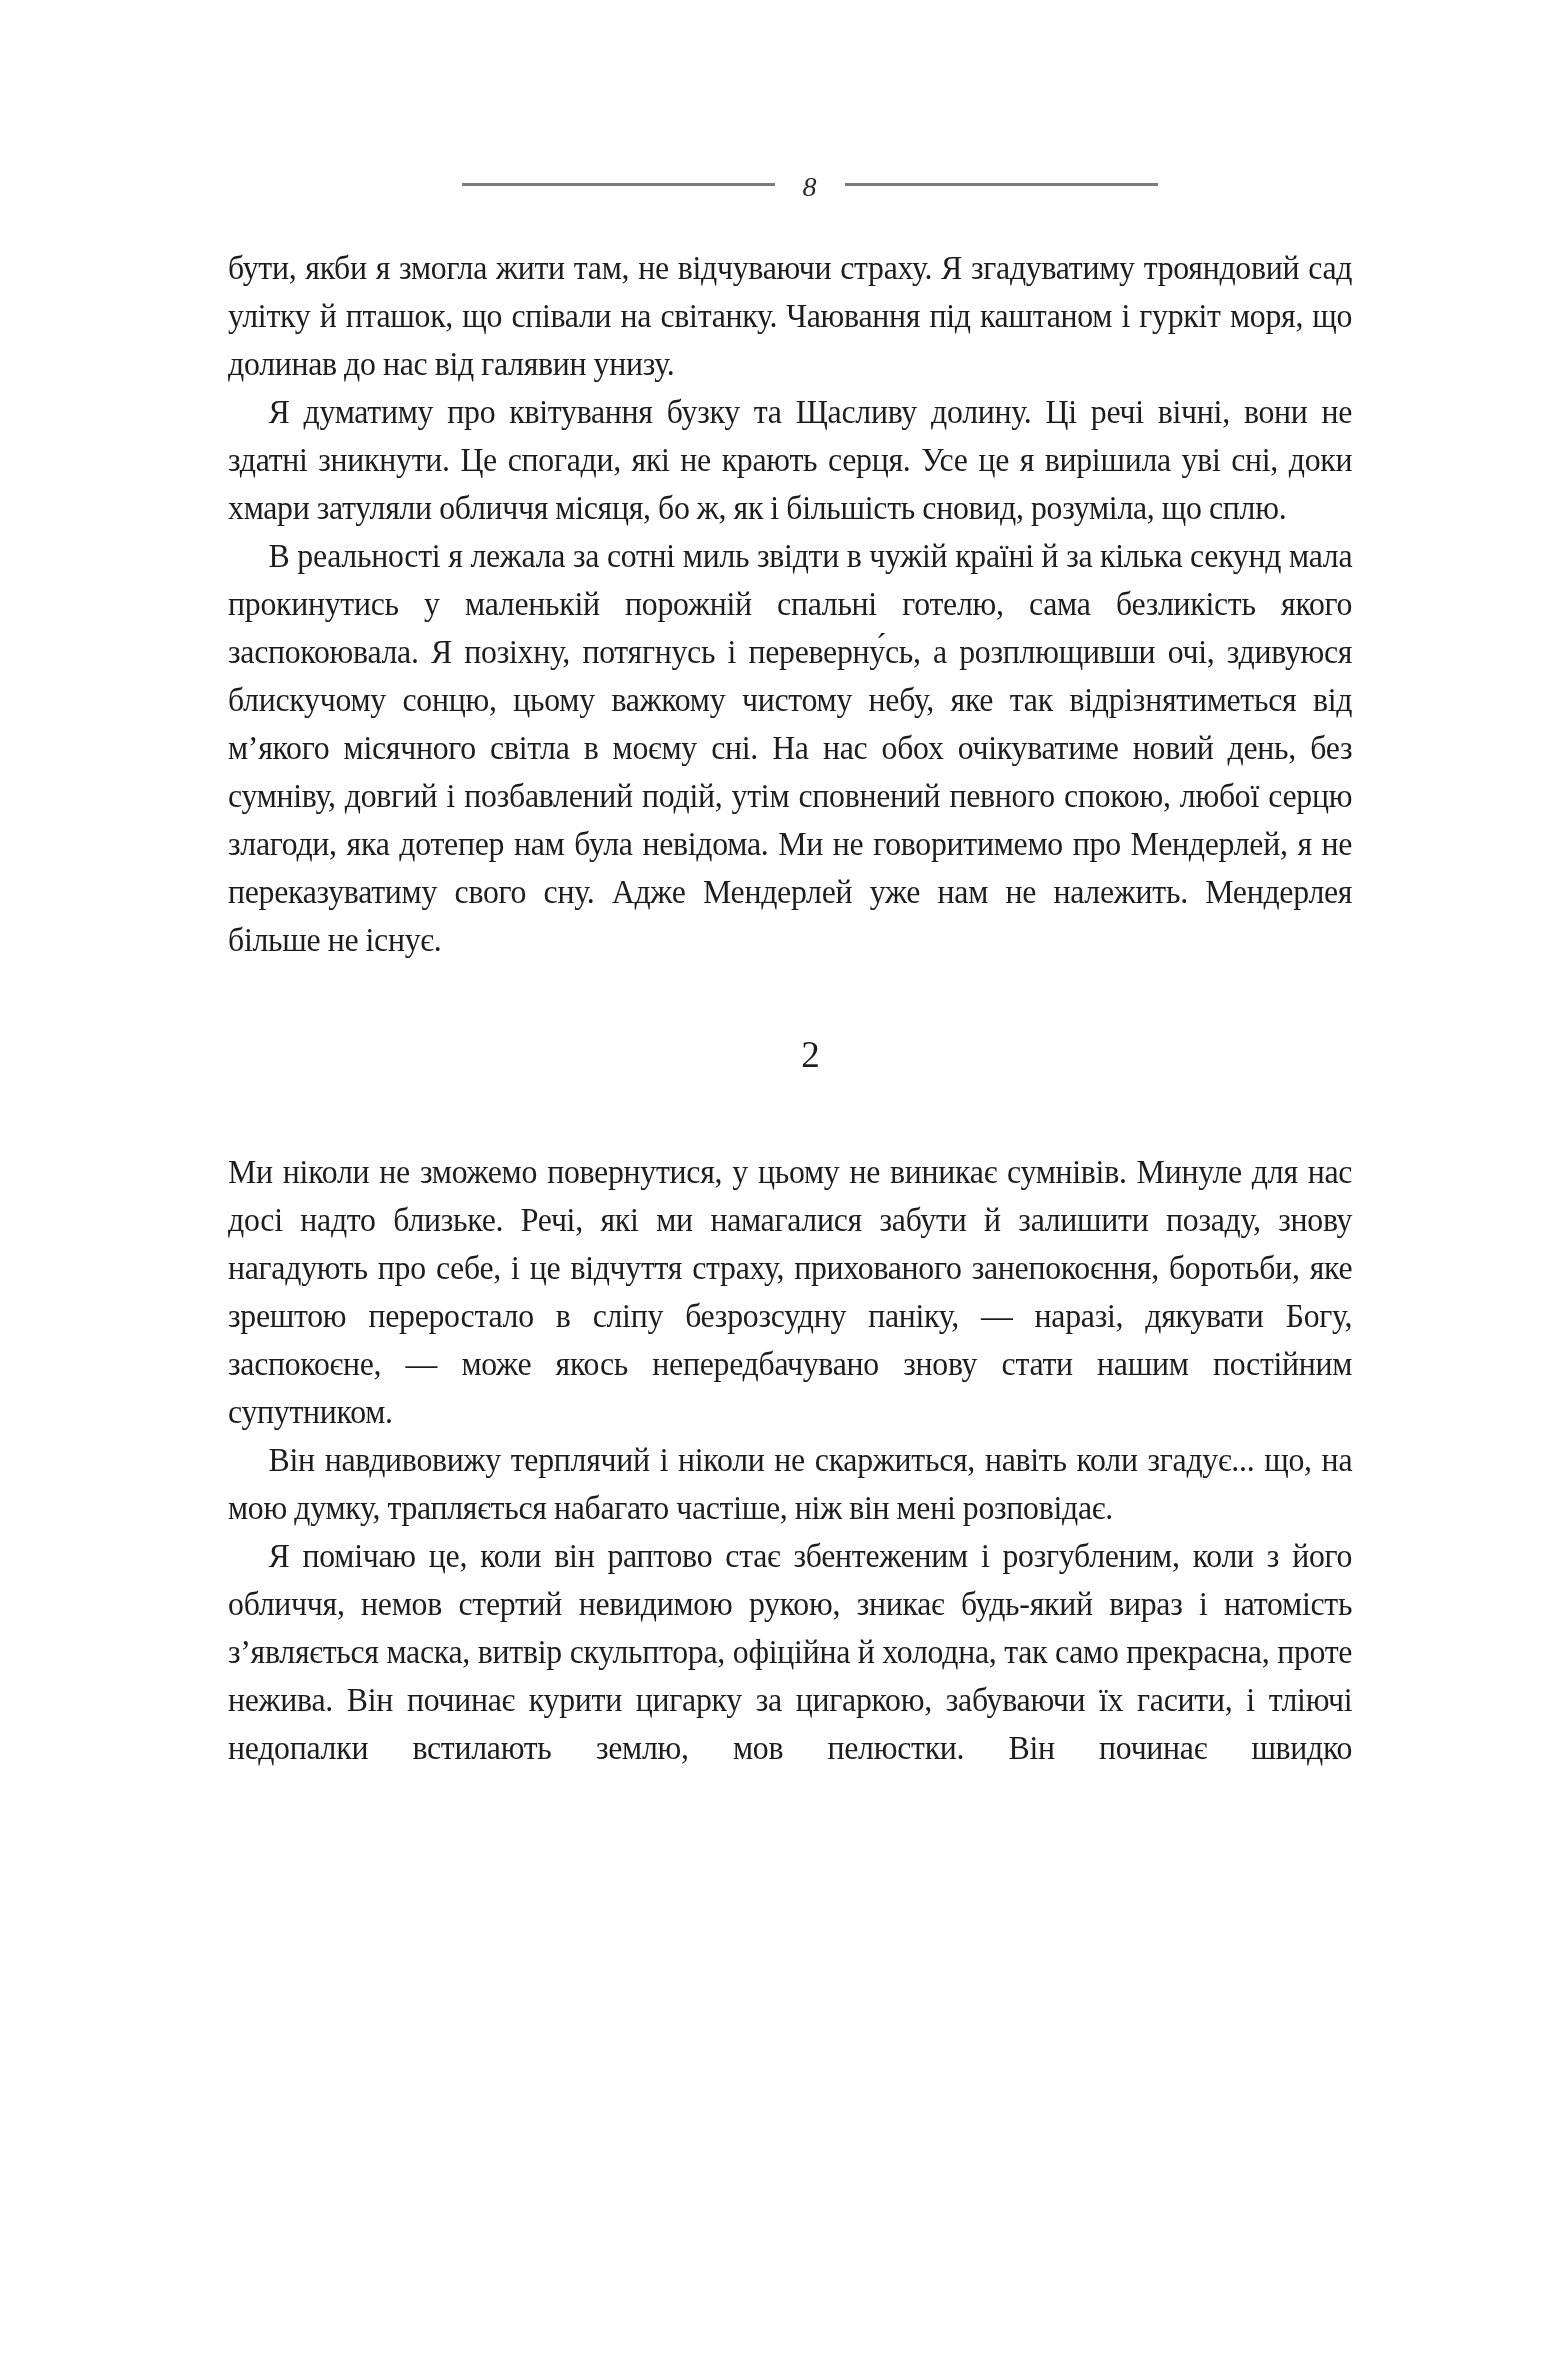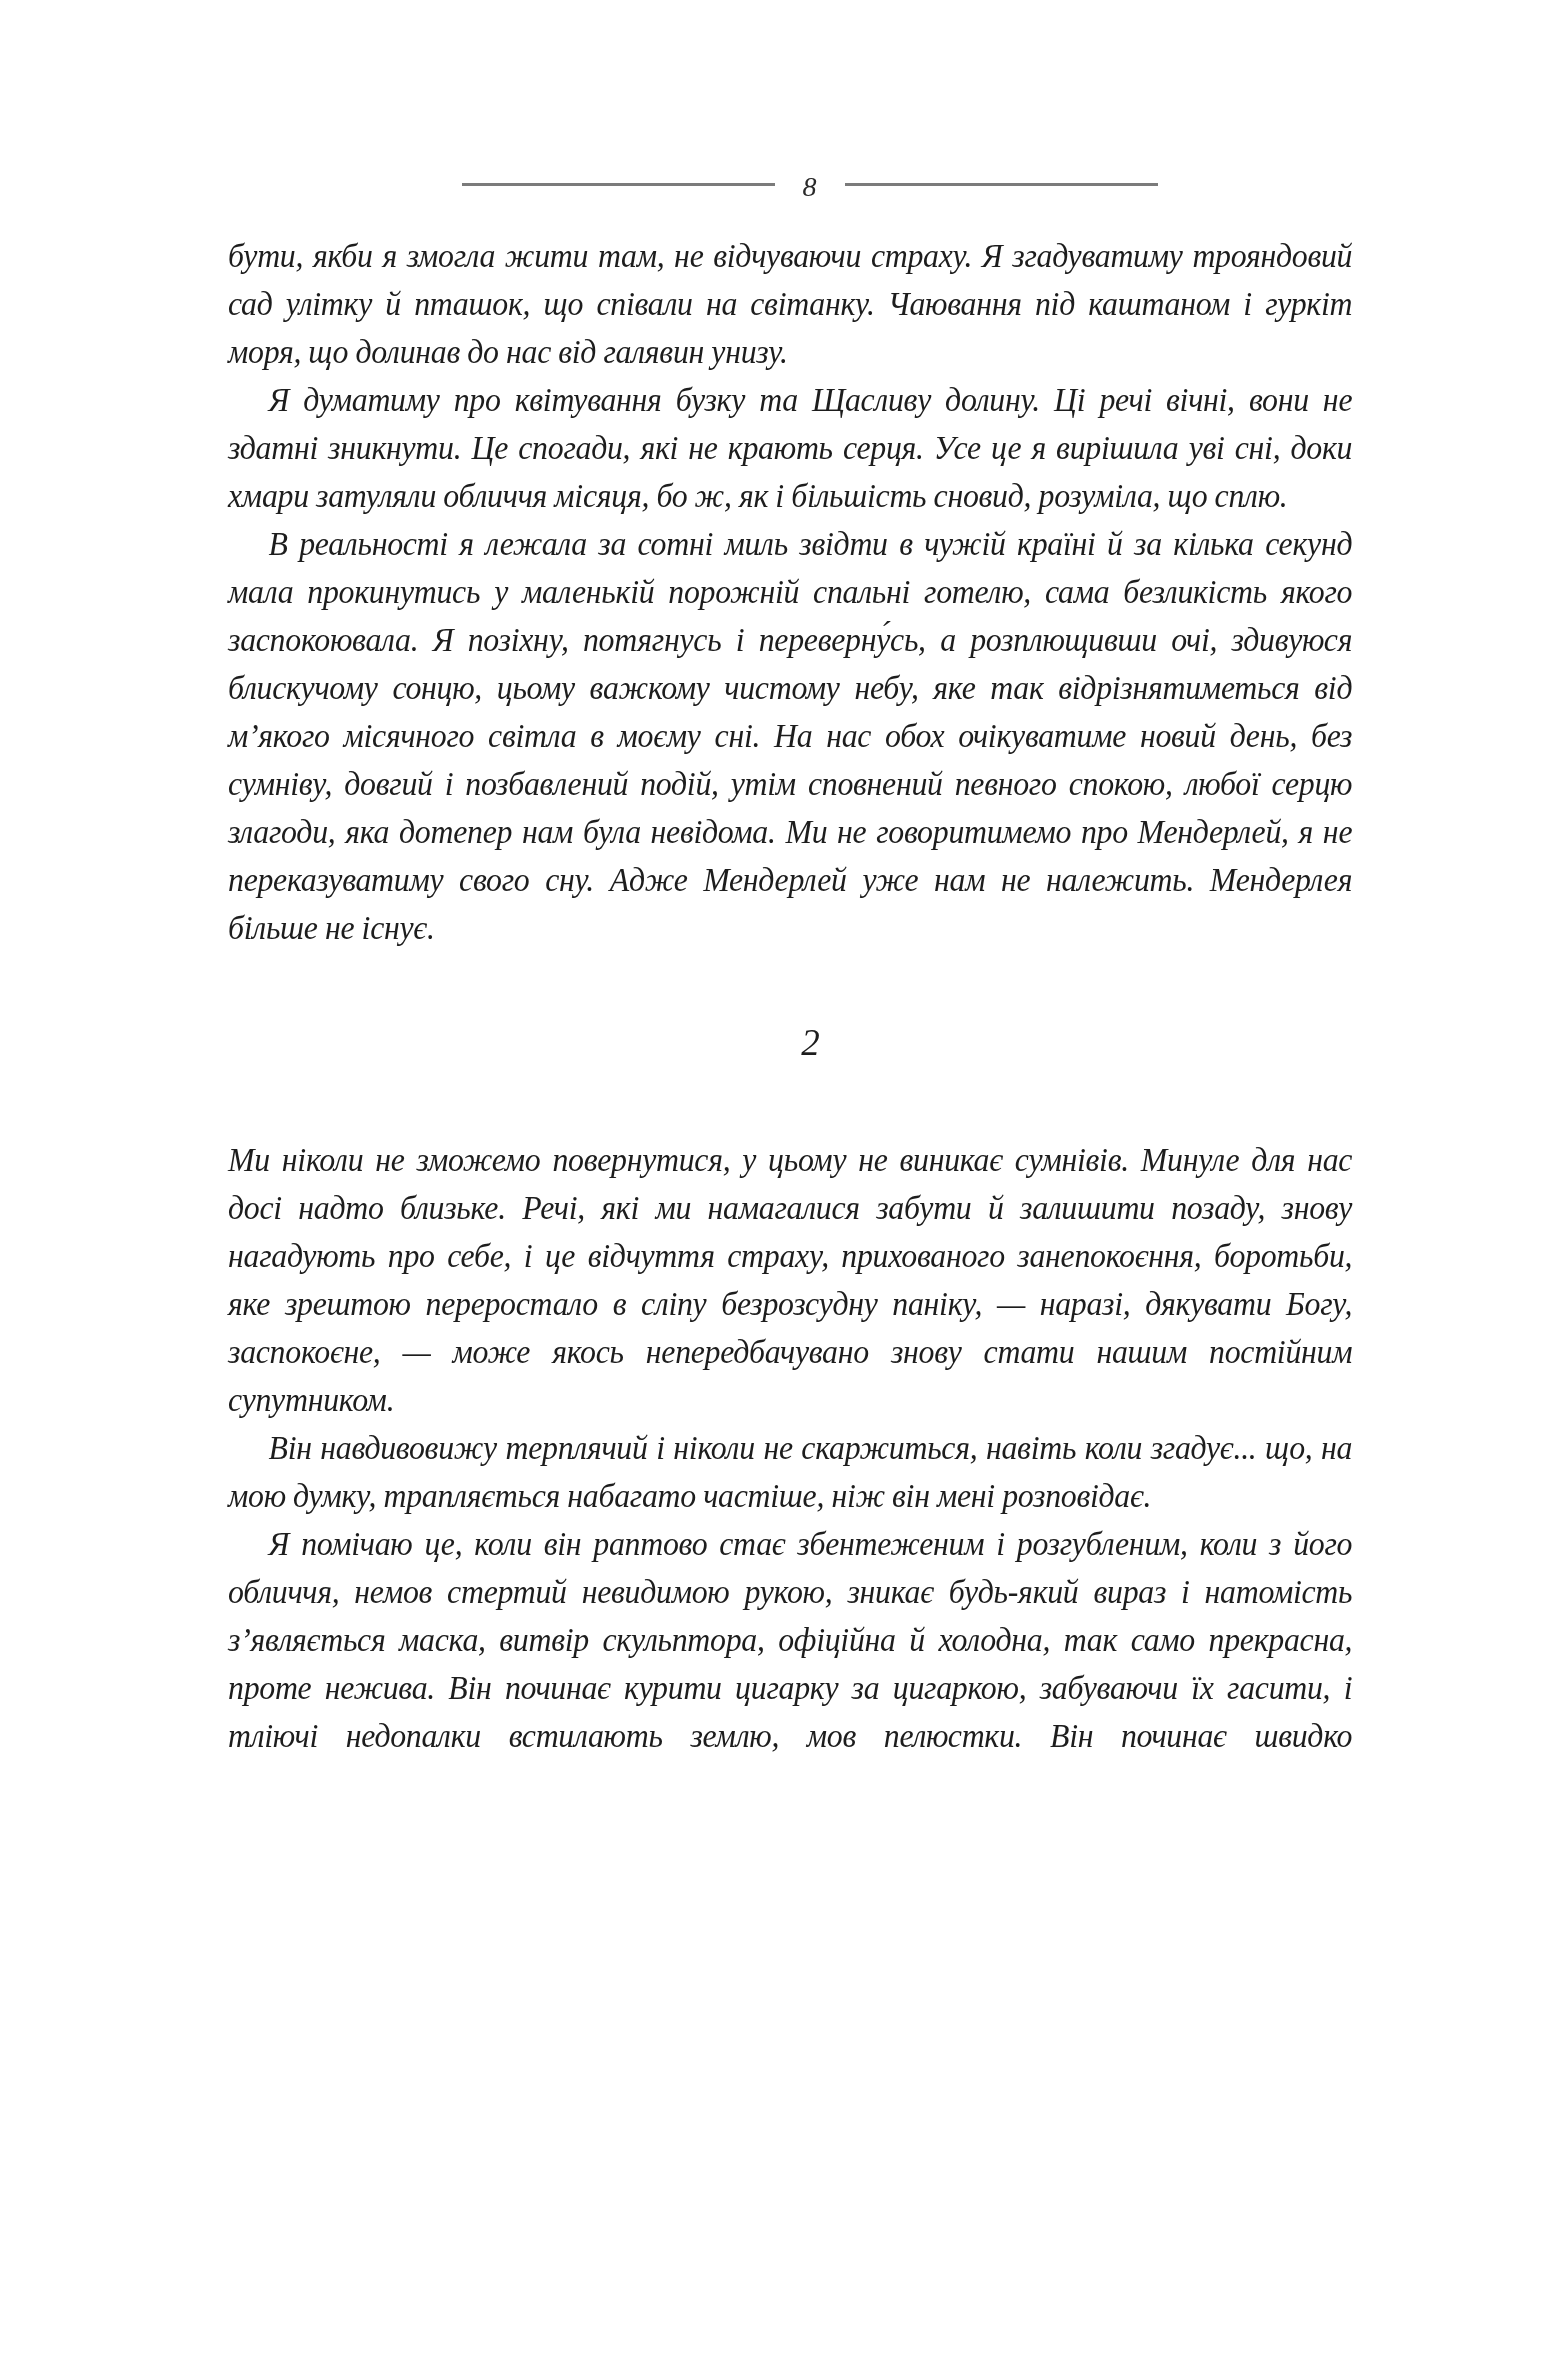--- a/index.html
+++ b/index.html
@@ -51,23 +51,22 @@
     line-height: 1;
     color: #2a2a2a;
     padding: 0 28px;
     transform: translateY(1.6px);
   }
 
   
   .textblock {
     position: absolute;
     left: 228px;
-    top: 232px;
+    top: 244px;
     width: 1165px;
-    font-style: italic;
   }
 
   p.para {
     margin: 0;
     font-family: "Liberation Serif", "DejaVu Serif", serif;
     font-size: 33px;
     line-height: 48px;
     text-align: justify;
     text-justify: inter-word;
     letter-spacing: -0.3px;

